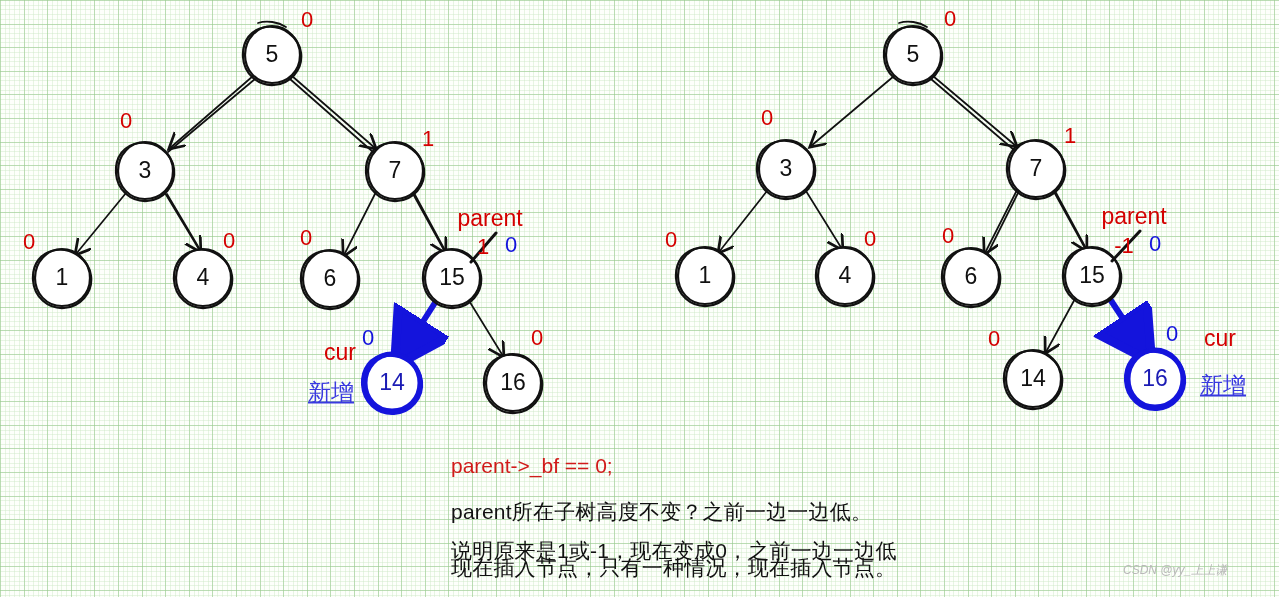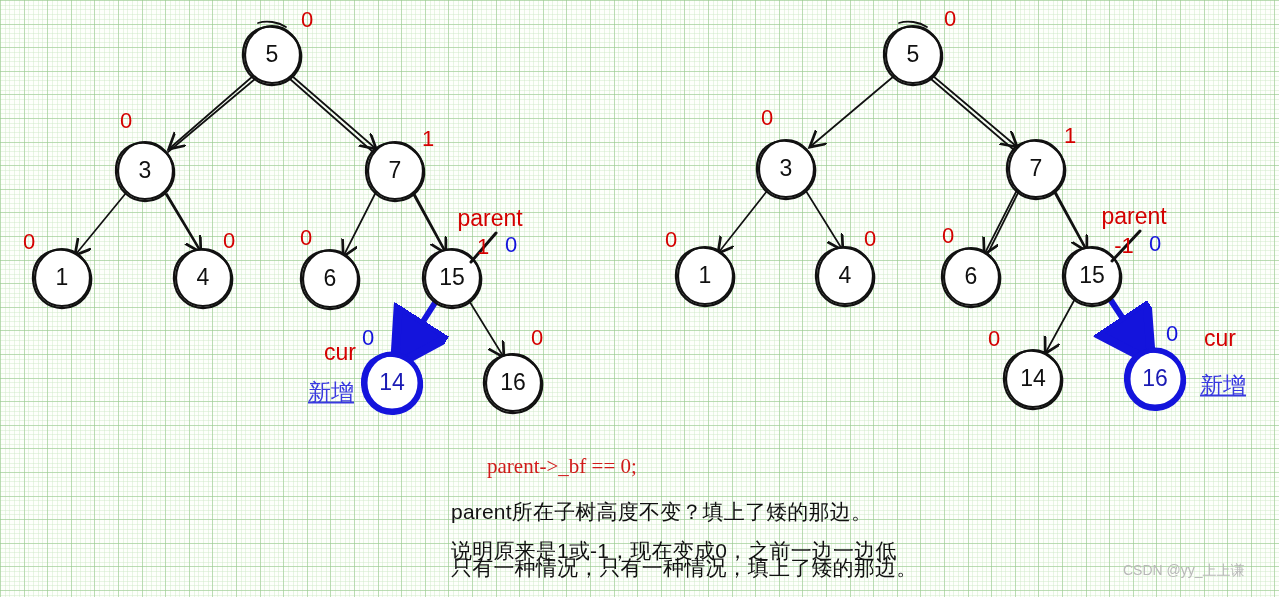--- a/index.html
+++ b/index.html
@@ -51,38 +51,38 @@
     font-size: 23px;
     color: #d40000;
     font-family: "Liberation Sans", "DejaVu Sans", sans-serif;
     white-space: nowrap;
   }
   .annot.blue { color: #3a3ae0; text-decoration: underline; }
   .code-line {
     position: absolute;
     font-size: 21px;
     color: #d11a1a;
-    font-family: Liberation Serif, serif;
-    white-space: nowrap;
-    margin-left: 36px;
+    font-family: Liberation Sans, sans-serif;
+    white-space: nowrap;
   }
   .desc-line {
     position: absolute;
     font-size: 21px;
     color: #111111;
     font-family: "Liberation Sans", "DejaVu Sans", sans-serif;
     white-space: nowrap;
     letter-spacing: 0.2px;
   }
   .watermark {
     position: absolute;
-    font-size: 14px;
+    font-size: 12px;
     color: #b8b8b8;
     font-family: "Liberation Sans", "DejaVu Sans", sans-serif;
     white-space: nowrap;
+    font-style: italic;
   }
 </style>
 </head>
 <body>
 
 <div id="canvas">
 
   <svg class="layer" viewBox="0 0 1279 597">
     <defs>
       <marker id="ah" markerWidth="11" markerHeight="11" refX="8" refY="5" orient="auto">
@@ -245,20 +245,20 @@
 
     <div class="annot" style="left:1134px; top:216px;">parent</div>
     <div class="bf-label" style="left:1124px; top:246px;">-1</div>
     <div class="bf-label blue" style="left:1155px; top:244px;">0</div>
     <div class="annot" style="left:1220px; top:338px;">cur</div>
     <div class="annot blue" style="left:1223px; top:385px;">新增</div>
   </div>
 
   <div>
     <div class="code-line" style="left:451px; top:454px;">parent-&gt;_bf == 0;</div>
-    <div class="desc-line" style="left:451px; top:498px;">parent所在子树高度不变？填上了矮的那边。</div>
+    <div class="desc-line" style="left:451px; top:498px;">parent所在子树高度不变？之前一边一边低。</div>
     <div class="desc-line" style="left:451px; top:537px;">说明原来是1或-1，现在变成0，之前一边一边低</div>
-    <div class="desc-line" style="left:451px; top:554px;">只有一种情况，只有一种情况，填上了矮的那边。</div>
+    <div class="desc-line" style="left:451px; top:554px;">现在插入节点，只有一种情况，现在插入节点。</div>
   </div>
 
   <div class="watermark" style="left:1123px; top:562px;">CSDN @yy_上上谦</div>
 
 </div>
 
 </body></html>

